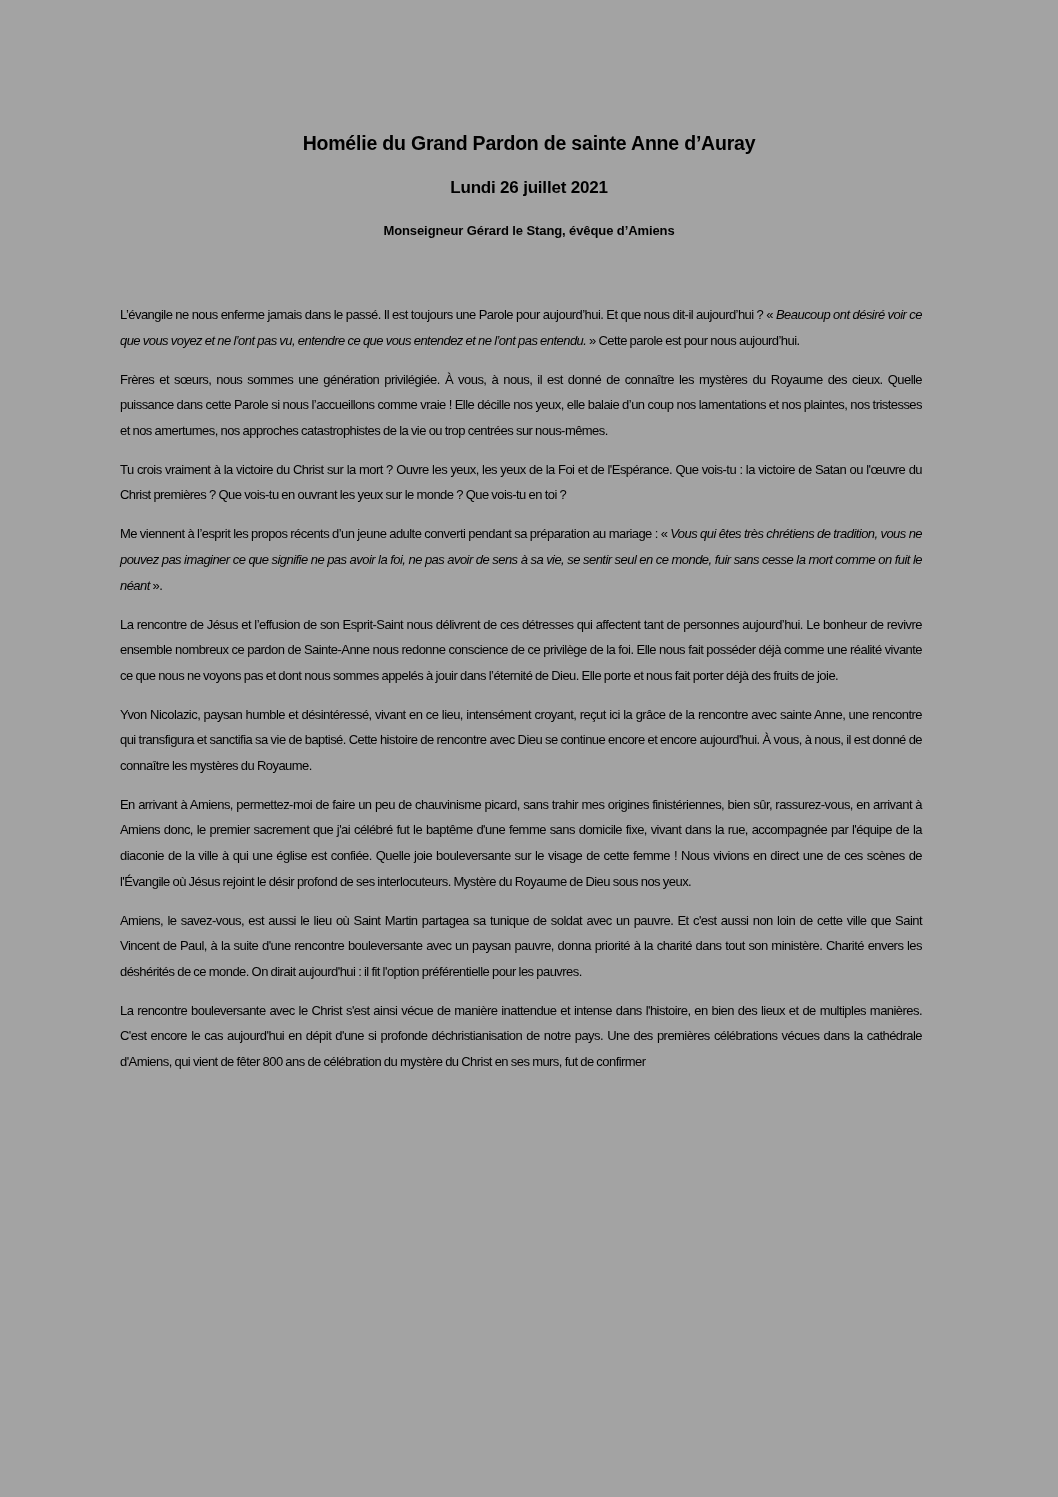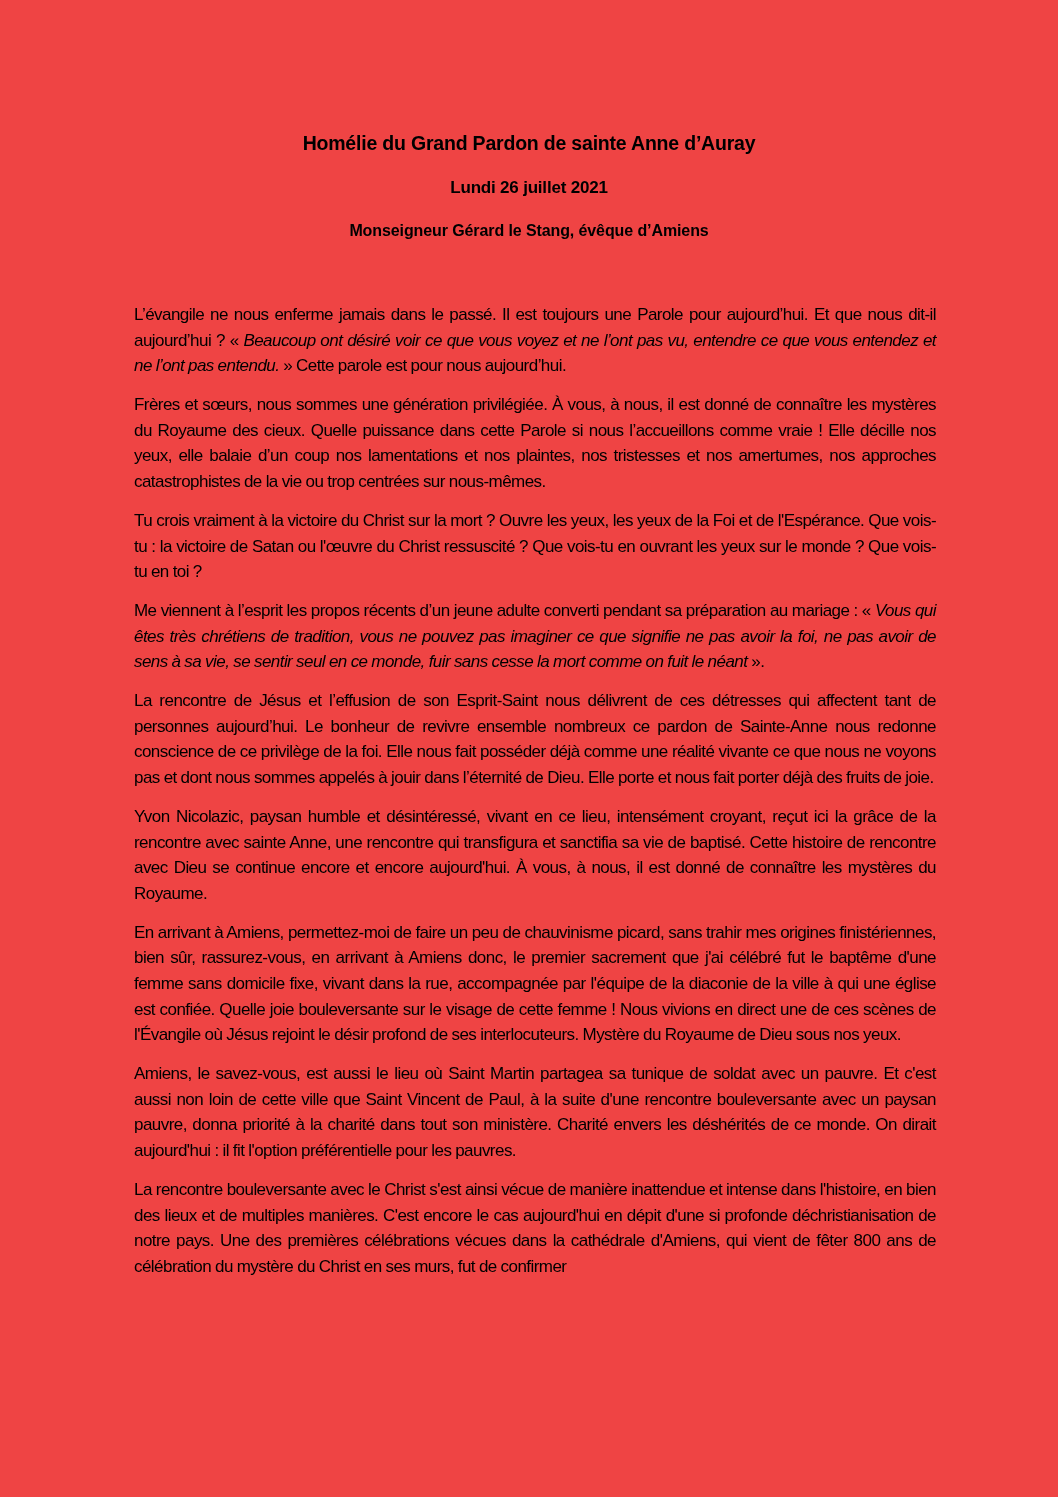--- a/index.html
+++ b/index.html
@@ -1,45 +1,45 @@
 <!DOCTYPE html>
 <html><head>
   <meta charset="utf-8">
   <style>
     html, body { margin: 0; padding: 0; background: #ffffff; }
     body { width: 1058px; height: 1497px; overflow: hidden; position: relative; color: #000; }
     .page {
-      position: absolute; left: 0; top: 0; width: 1058px; height: 1497px; background: #ef4444;
+      position: absolute; left: 0; top: 0; width: 1058px; height: 1497px; background: #a3a3a3;
       font-family: "Liberation Sans", "DejaVu Sans", sans-serif;
     }
     .title-block { position: absolute; left: 0; top: 130px; width: 1058px; text-align: center; }
     .t1 { font-weight: bold; font-size: 19.5px; line-height: 26px; margin: 0; letter-spacing: -0.2px; }
     .t2 { font-weight: bold; font-size: 17px; line-height: 26px; margin: 19px 0 0 0; letter-spacing: -0.2px; }
-    .t3 { font-weight: bold; font-size: 16px; line-height: 22px; margin: 19px 0 0 0; letter-spacing: -0.1px; }
+    .t3 { font-weight: bold; font-size: 13px; line-height: 22px; margin: 19px 0 0 0; letter-spacing: -0.1px; }
     .body {
-      position: absolute; left: 134px; top: 302px; width: 802px;
-      font-size: 17px; line-height: 25.6px; text-align: justify; letter-spacing: -0.55px; word-spacing: -0.3px;
+      position: absolute; left: 120px; top: 302px; width: 802px;
+      font-size: 13px; line-height: 25.6px; text-align: justify; letter-spacing: -0.55px; word-spacing: -0.3px;
     }
     .body p { margin: 0 0 13.4px 0; }
     .body em { font-style: italic; }
   </style>
 </head>
 <body>
 
 <div class="page">
   <div class="title-block">
     <p class="t1">Homélie du Grand Pardon de sainte Anne d’Auray</p>
     <p class="t2">Lundi 26 juillet 2021</p>
     <p class="t3">Monseigneur Gérard le Stang, évêque d’Amiens</p>
   </div>
 
   <div class="body">
     <p><span>L’évangile ne nous enferme jamais dans le passé. Il est toujours une Parole pour aujourd’hui. Et que nous dit-il aujourd’hui ? « </span><em>Beaucoup ont désiré voir ce que vous voyez et ne l’ont pas vu, entendre ce que vous entendez et ne l’ont pas entendu.</em><span> » Cette parole est pour nous aujourd’hui.</span></p>
     <p>Frères et sœurs, nous sommes une génération privilégiée. À vous, à nous, il est donné de connaître les mystères du Royaume des cieux. Quelle puissance dans cette Parole si nous l’accueillons comme vraie ! Elle décille nos yeux, elle balaie d’un coup nos lamentations et nos plaintes, nos tristesses et nos amertumes, nos approches catastrophistes de la vie ou trop centrées sur nous-mêmes.</p>
-    <p>Tu crois vraiment à la victoire du Christ sur la mort ? Ouvre les yeux, les yeux de la Foi et de l'Espérance. Que vois-tu : la victoire de Satan ou l'œuvre du Christ ressuscité ? Que vois-tu en ouvrant les yeux sur le monde ? Que vois-tu en toi ?</p>
+    <p>Tu crois vraiment à la victoire du Christ sur la mort ? Ouvre les yeux, les yeux de la Foi et de l'Espérance. Que vois-tu : la victoire de Satan ou l'œuvre du Christ premières ? Que vois-tu en ouvrant les yeux sur le monde ? Que vois-tu en toi ?</p>
     <p><span>Me viennent à l’esprit les propos récents d’un jeune adulte converti pendant sa préparation au mariage : « </span><em>Vous qui êtes très chrétiens de tradition, vous ne pouvez pas imaginer ce que signifie ne pas avoir la foi, ne pas avoir de sens à sa vie, se sentir seul en ce monde, fuir sans cesse la mort comme on fuit le néant</em><span> ».</span></p>
     <p>La rencontre de Jésus et l’effusion de son Esprit-Saint nous délivrent de ces détresses qui affectent tant de personnes aujourd’hui. Le bonheur de revivre ensemble nombreux ce pardon de Sainte-Anne nous redonne conscience de ce privilège de la foi. Elle nous fait posséder déjà comme une réalité vivante ce que nous ne voyons pas et dont nous sommes appelés à jouir dans l’éternité de Dieu. Elle porte et nous fait porter déjà des fruits de joie.</p>
     <p>Yvon Nicolazic, paysan humble et désintéressé, vivant en ce lieu, intensément croyant, reçut ici la grâce de la rencontre avec sainte Anne, une rencontre qui transfigura et sanctifia sa vie de baptisé. Cette histoire de rencontre avec Dieu se continue encore et encore aujourd'hui. À vous, à nous, il est donné de connaître les mystères du Royaume.</p>
     <p>En arrivant à Amiens, permettez-moi de faire un peu de chauvinisme picard, sans trahir mes origines finistériennes, bien sûr, rassurez-vous, en arrivant à Amiens donc, le premier sacrement que j'ai célébré fut le baptême d'une femme sans domicile fixe, vivant dans la rue, accompagnée par l'équipe de la diaconie de la ville à qui une église est confiée. Quelle joie bouleversante sur le visage de cette femme ! Nous vivions en direct une de ces scènes de l'Évangile où Jésus rejoint le désir profond de ses interlocuteurs. Mystère du Royaume de Dieu sous nos yeux.</p>
     <p>Amiens, le savez-vous, est aussi le lieu où Saint Martin partagea sa tunique de soldat avec un pauvre. Et c'est aussi non loin de cette ville que Saint Vincent de Paul, à la suite d'une rencontre bouleversante avec un paysan pauvre, donna priorité à la charité dans tout son ministère. Charité envers les déshérités de ce monde. On dirait aujourd'hui : il fit l'option préférentielle pour les pauvres.</p>
     <p>La rencontre bouleversante avec le Christ s'est ainsi vécue de manière inattendue et intense dans l'histoire, en bien des lieux et de multiples manières. C'est encore le cas aujourd'hui en dépit d'une si profonde déchristianisation de notre pays. Une des premières célébrations vécues dans la cathédrale d'Amiens, qui vient de fêter 800 ans de célébration du mystère du Christ en ses murs, fut de confirmer</p>
   </div>
 </div>
 
 </body></html>

